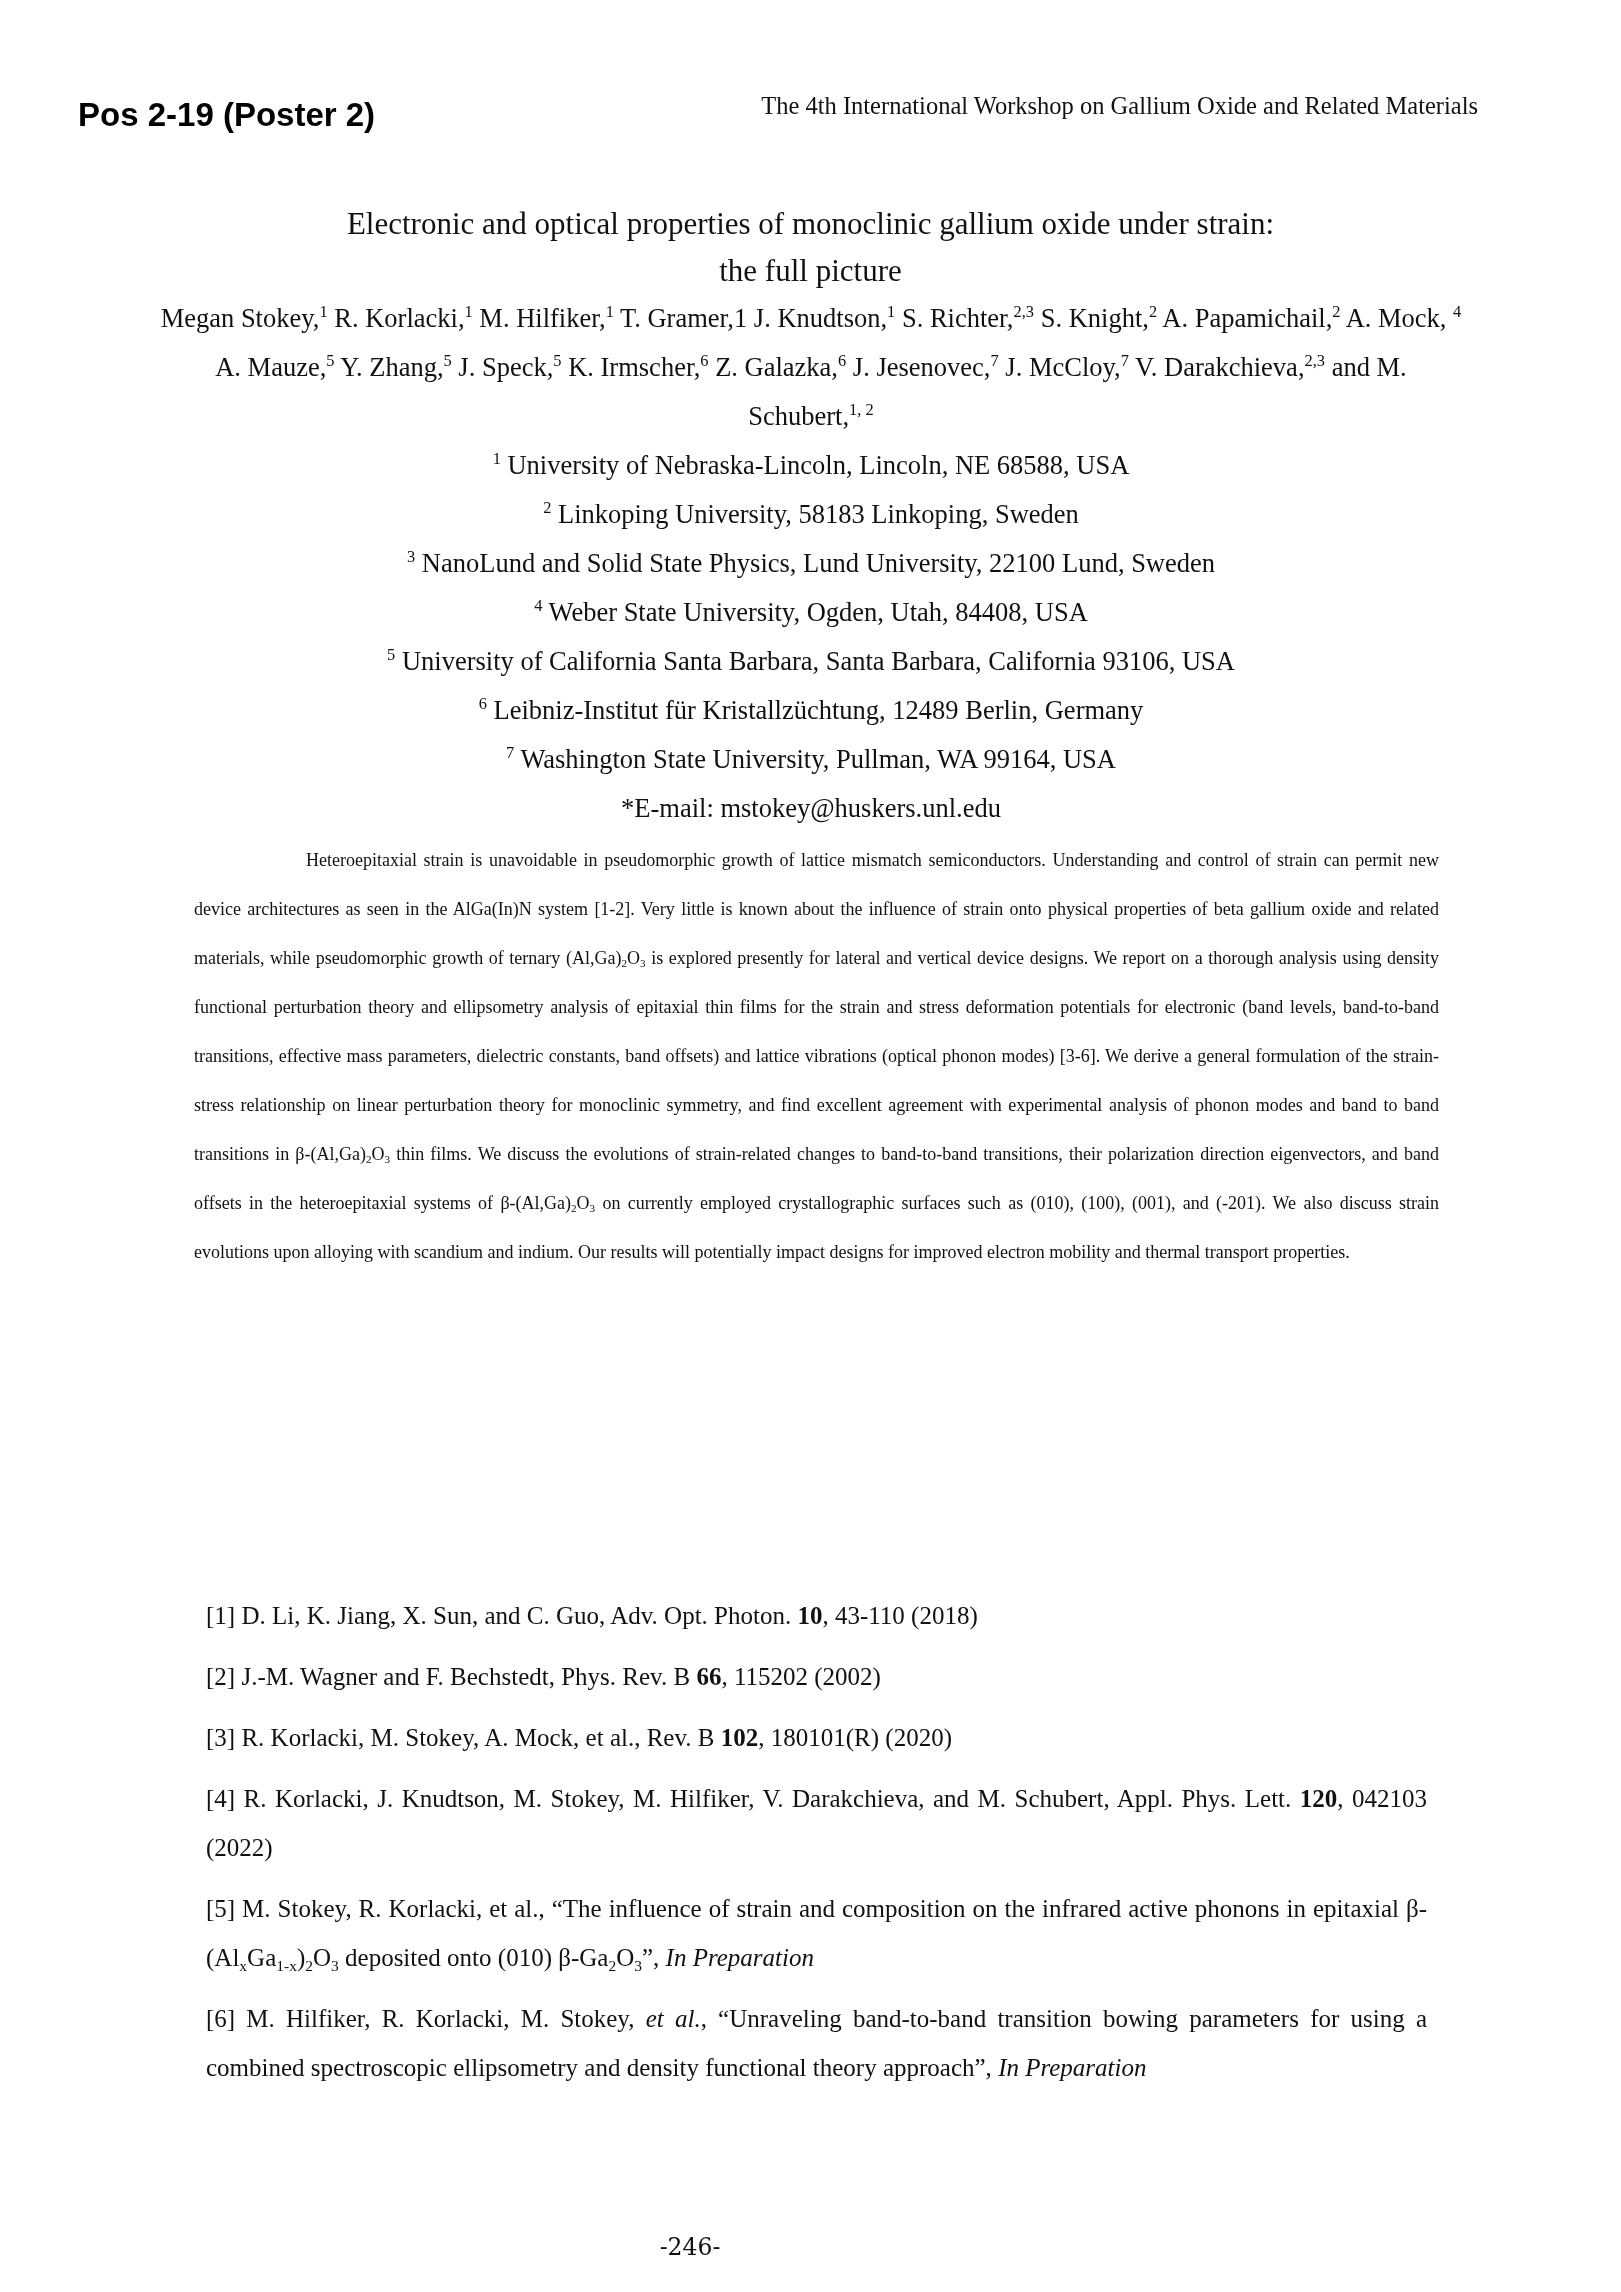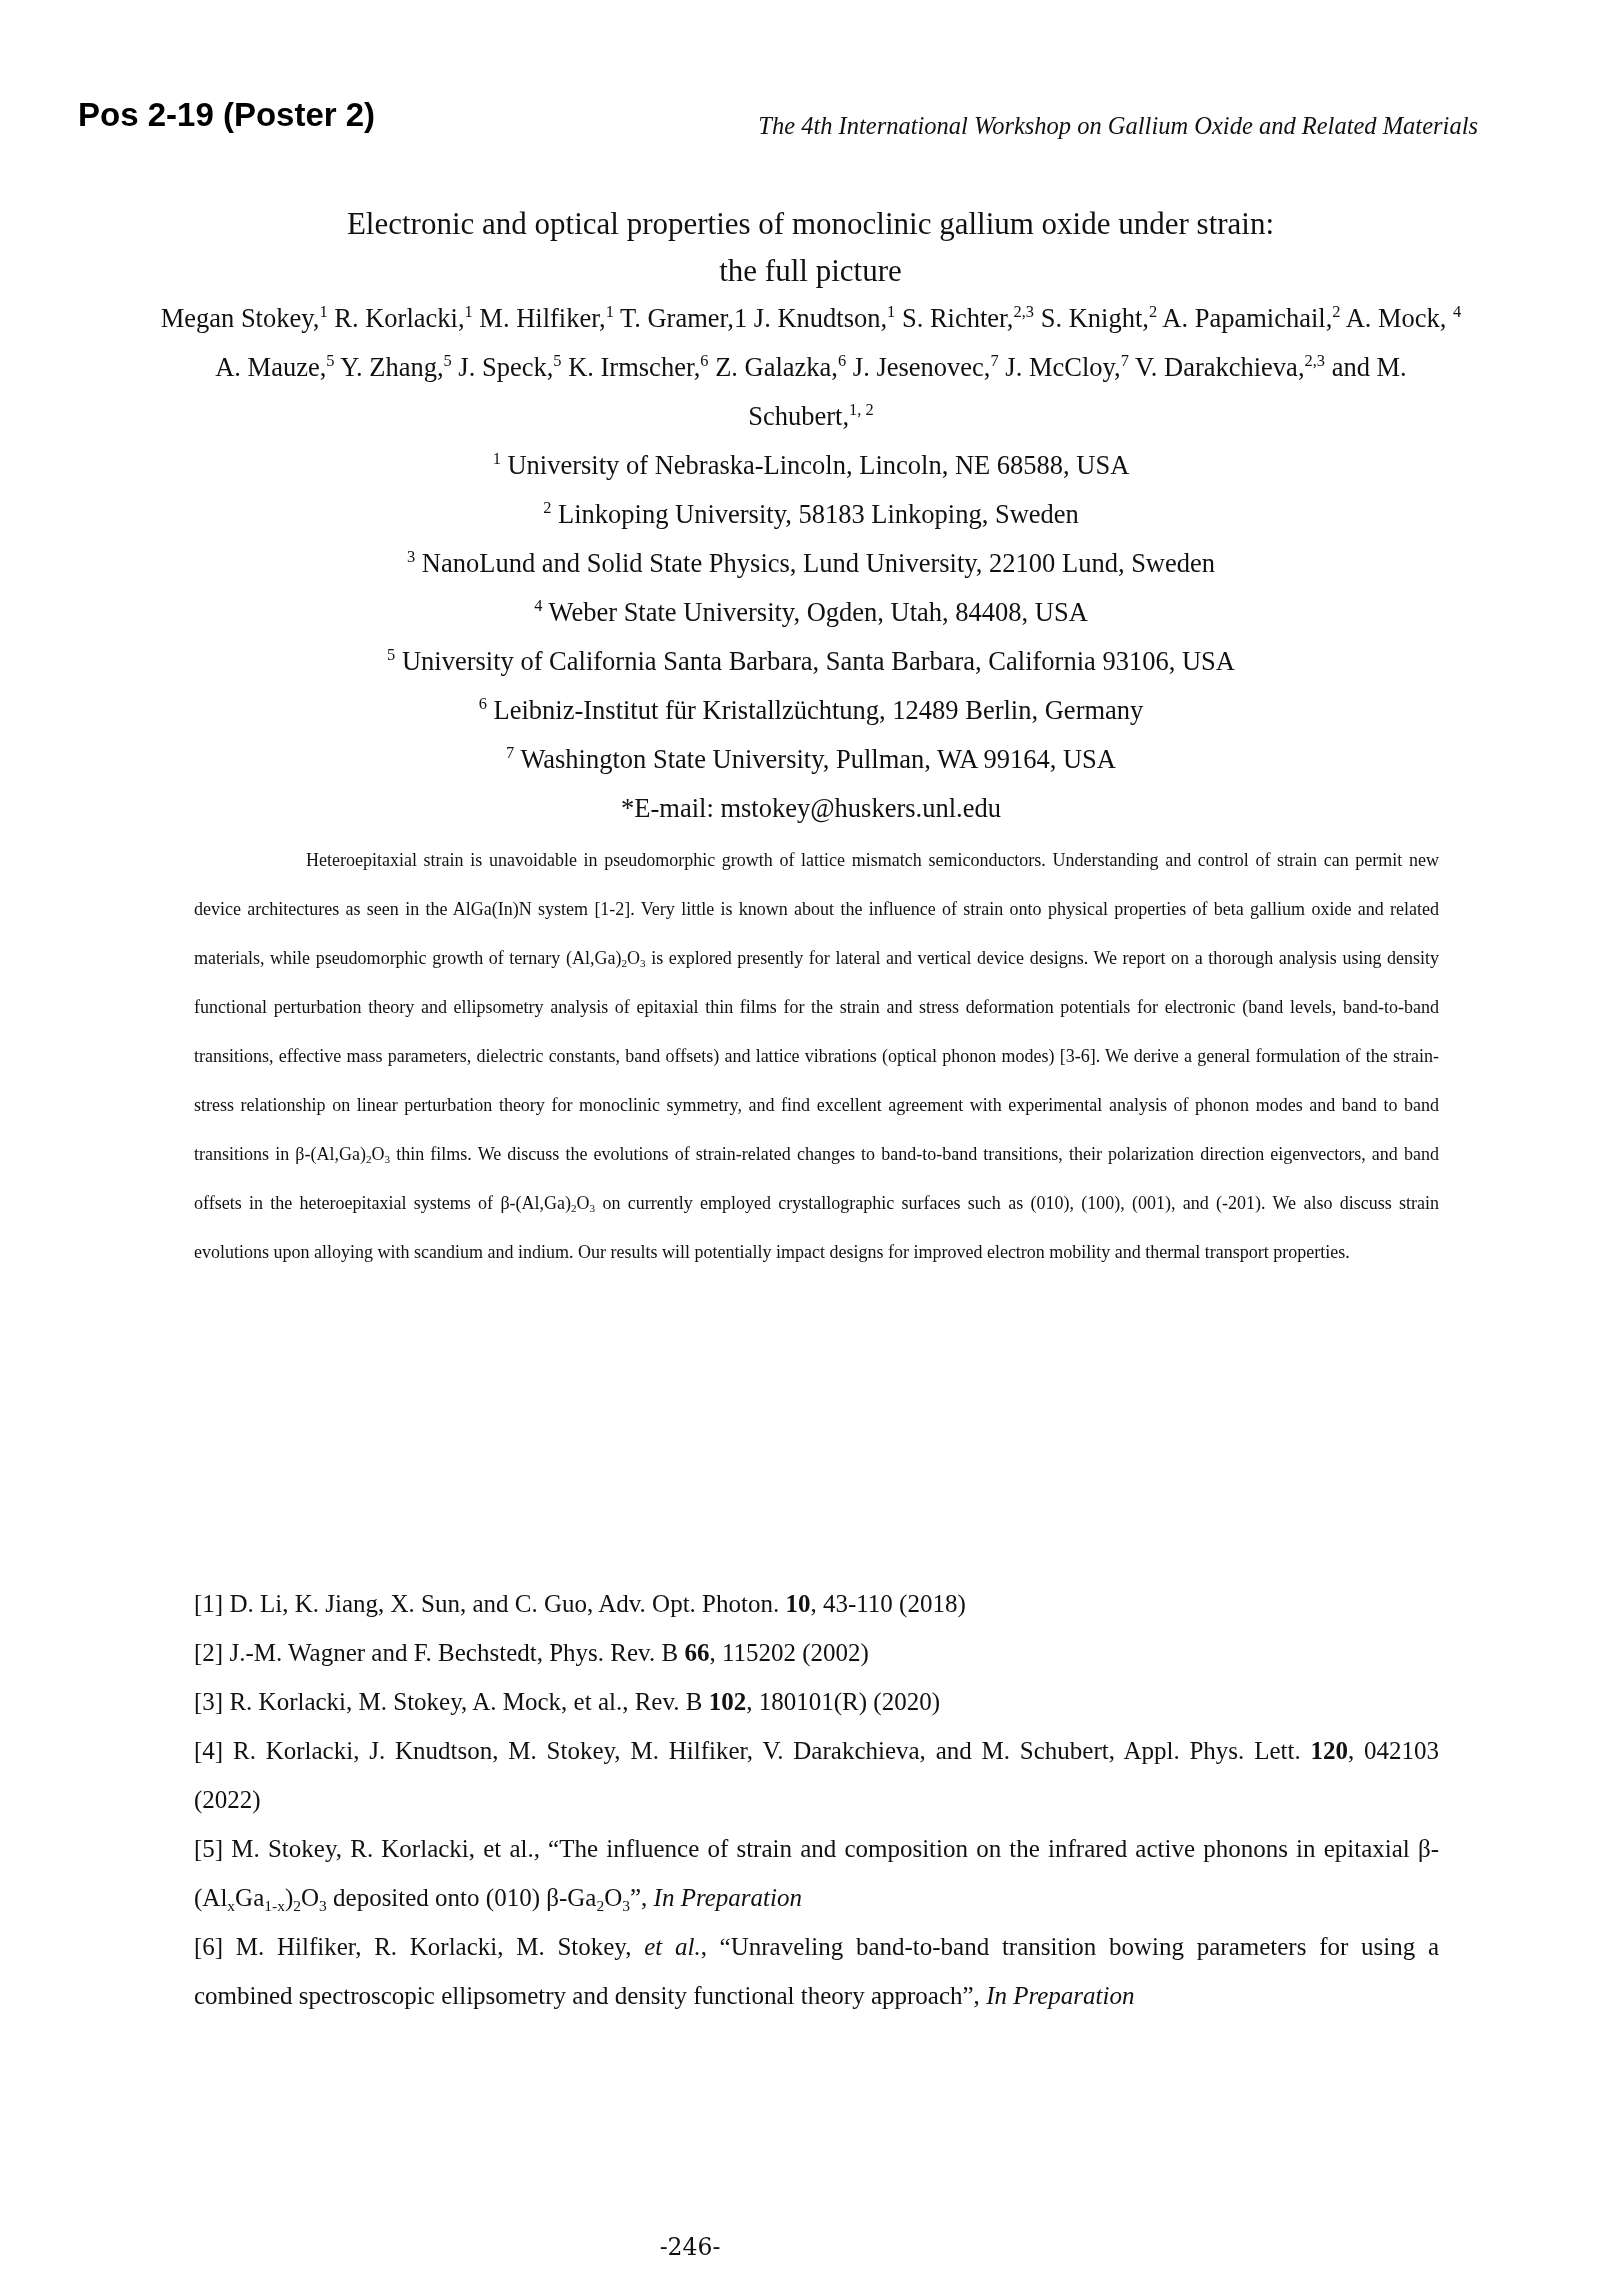--- a/index.html
+++ b/index.html
@@ -6,22 +6,22 @@
     body {
       width: 1621px; height: 2293px; position: relative; overflow: hidden;
       font-family: "Liberation Serif", "DejaVu Serif", serif; color: #111111;
     }
     .poster-id {
       position: absolute; left: 78px; top: 96px;
       font-family: "Liberation Sans", "DejaVu Sans", sans-serif;
       font-weight: bold; font-size: 33px; letter-spacing: 0px; color: #000000;
     }
     .workshop {
-      position: absolute; right: 143px; top: 112px;
-      font-style: italic; font-size: 24.5px; color: #111;
+      position: absolute; right: 143px; top: 92px;
+      font-size: 24.5px; color: #111;
     }
     .title {
       position: absolute; left: 147px; width: 1327px; top: 200px;
       text-align: center; font-weight: normal; font-size: 31px; line-height: 47px;
     }
     .authors {
       position: absolute; left: 157px; width: 1308px; top: 294px;
       text-align: center; font-size: 26.5px; line-height: 49px;
     }
     .affils {
@@ -33,21 +33,21 @@
     sub { font-size: 62%; line-height: 0; position: relative; vertical-align: baseline; top: 0.3em; }
     .abstract {
       position: absolute; left: 194px; width: 1245px; top: 836px;
       font-size: 18px; line-height: 49px; text-align: justify;
       text-indent: 112px; margin: 0;
     }
     .refs {
       position: absolute; left: 194px; width: 1245px; top: 1579px;
       font-size: 25px; line-height: 49px; text-align: justify;
     }
-    .refs div { margin: 0; }
+    .refs div { margin: 12px; }
     .page-number {
       position: absolute; left: 0; width: 1380px; top: 2233px;
       text-align: center; font-size: 23.5px;
       font-family: "DejaVu Serif", serif;
     }
   </style>
 </head>
 <body>
 
 <div class="poster-id">Pos 2-19 (Poster 2)</div>

